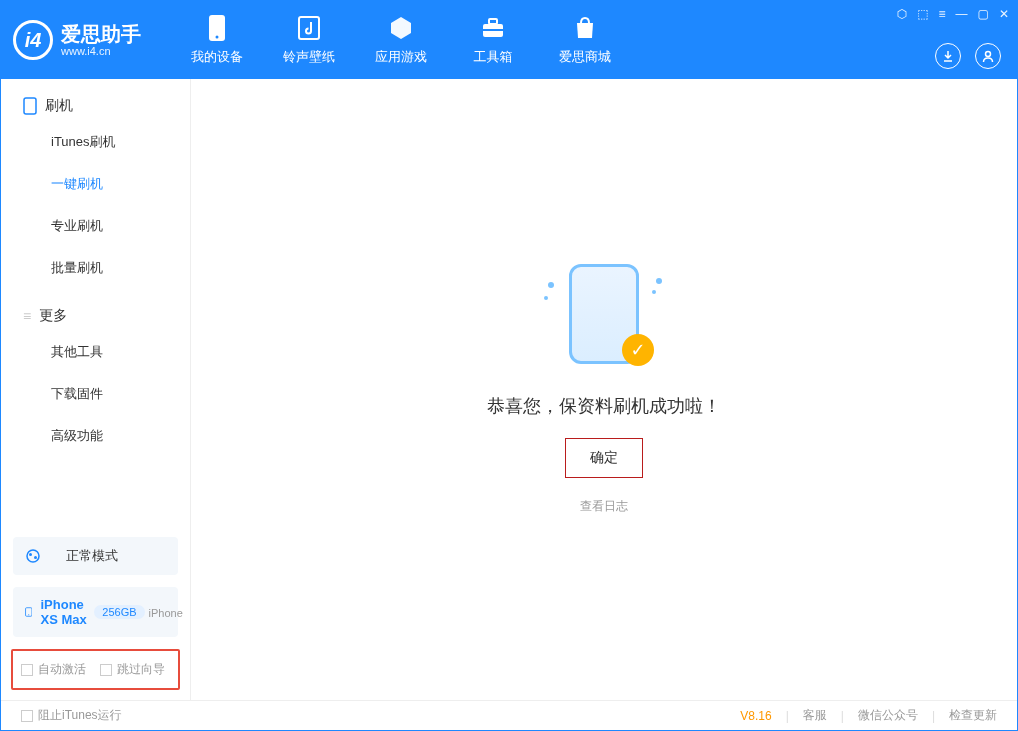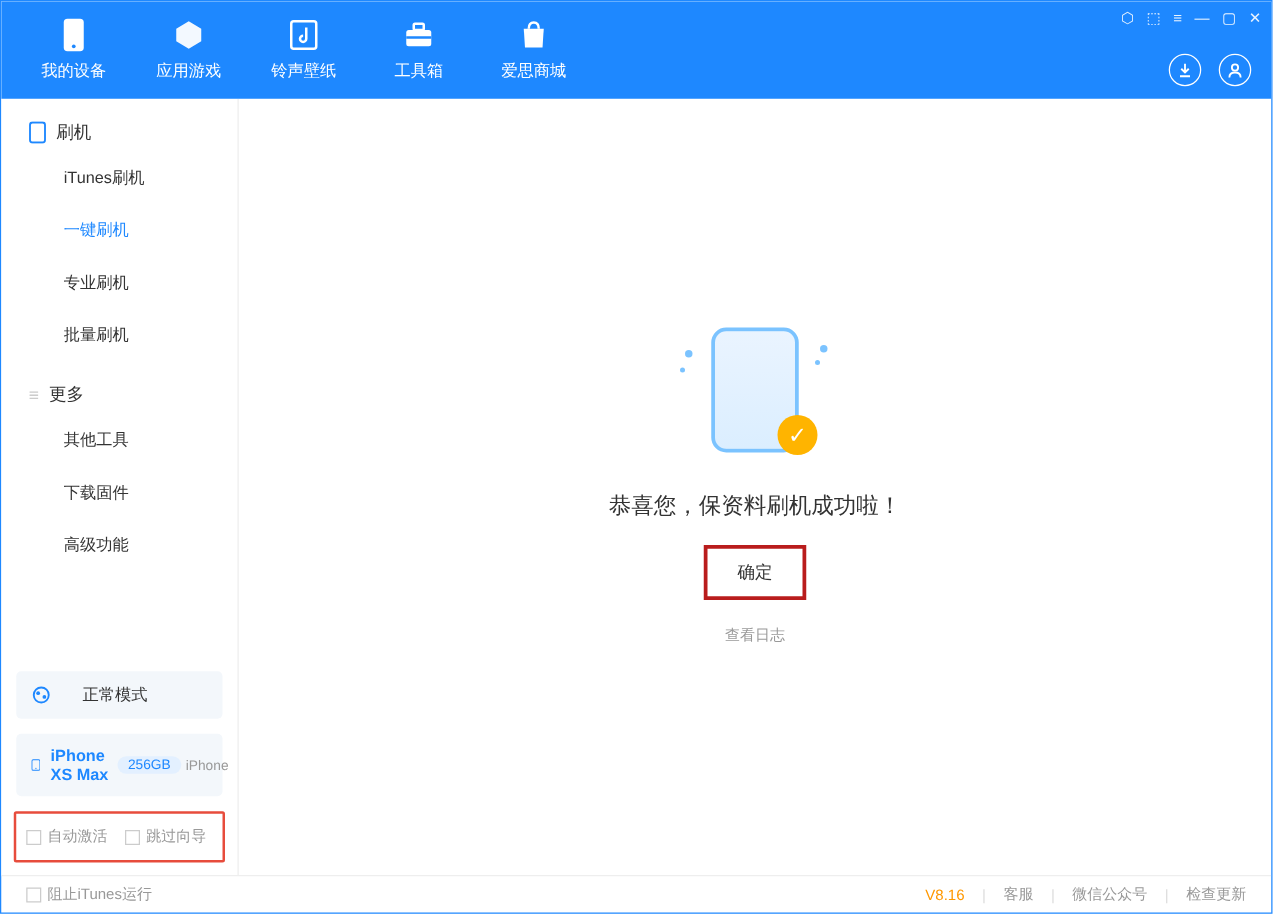--- a/index.html
+++ b/index.html
@@ -41,63 +41,70 @@
 
 .main { flex:1; display:flex; flex-direction:column; align-items:center; justify-content:center; gap:20px; }
 .illus { width:120px; height:110px; position:relative; }
 .phone { width:70px; height:100px; border:3px solid #7bc3ff; border-radius:12px; background:linear-gradient(#eaf4ff,#dbeeff); position:absolute; left:25px; top:0; }
 .check { width:32px; height:32px; background:#ffb400; border-radius:50%; position:absolute; right:10px; bottom:8px; display:flex; align-items:center; justify-content:center; color:#fff; font-size:18px; }
 .dot { position:absolute; background:#7bc3ff; border-radius:50%; }
 .d1{width:6px;height:6px;left:4px;top:18px;} .d2{width:4px;height:4px;left:0;top:32px;}
 .d3{width:6px;height:6px;right:2px;top:14px;} .d4{width:4px;height:4px;right:8px;top:26px;}
 
 .success-msg { font-size:18px; color:#333; }
-.confirm-btn { border:3px solid #b91c1c; background:#fff; padding:10px 24px; font-size:14px; cursor:pointer; color:#333; }
+.confirm-btn { border:1px solid #b91c1c; background:#fff; padding:10px 24px; font-size:14px; cursor:pointer; color:#333; }
 .view-log { color:#999; font-size:12px; cursor:pointer; }
 
 .footer { height:30px; border-top:1px solid #eee; display:flex; align-items:center; padding:0 20px; font-size:12px; color:#999; }
 .footer .left { display:flex; align-items:center; gap:6px; }
 .footer .right { margin-left:auto; display:flex; align-items:center; gap:14px; }
 .ver { color:#ff9800; }
 .footer a { color:#999; cursor:pointer; }
 .sep { color:#ddd; }
 
 svg { display:block; }
 </style>
 </head>
 <body>
 
 <div class="header">
+  <div class="logo-area">
+    <div class="logo-circle">i4</div>
+    <div class="logo-text">
+      <div class="logo-title">爱思助手</div>
+      <div class="logo-sub">www.i4.cn</div>
+    </div>
+  </div>
 
   <div class="nav">
     <div class="nav-item">
       <span class="icon">
           <svg width="20" height="28" viewBox="0 0 20 28">
             <rect x="2" y="1" width="16" height="26" rx="3" fill="#fff"></rect>
             <circle cx="10" cy="23" r="1.5" fill="#1e88ff"></circle>
           </svg>
         </span>
       <span>我的设备</span>
     </div>
     <div class="nav-item">
       <span class="icon">
-          <svg width="26" height="26" viewBox="0 0 26 26">
-            <path d="M13 2 L23 8 L13 14 L3 8 Z M3 8 L3 18 L13 24 L13 14 Z M23 8 L23 18 L13 24 L13 14 Z" fill="#fff" opacity=".95"></path>
-          </svg>
-        </span>
-      <span>应用游戏</span>
-    </div>
-    <div class="nav-item">
-      <span class="icon">
           <svg width="24" height="26" viewBox="0 0 24 26">
             <rect x="2" y="2" width="20" height="22" rx="2" fill="none" stroke="#fff" stroke-width="2"></rect>
             <path d="M14 7 L14 16 A2.5 2.5 0 1 1 11.5 13.5" fill="none" stroke="#fff" stroke-width="2"></path>
           </svg>
         </span>
       <span>铃声壁纸</span>
+    </div>
+    <div class="nav-item">
+      <span class="icon">
+          <svg width="26" height="26" viewBox="0 0 26 26">
+            <path d="M13 2 L23 8 L13 14 L3 8 Z M3 8 L3 18 L13 24 L13 14 Z M23 8 L23 18 L13 24 L13 14 Z" fill="#fff" opacity=".95"></path>
+          </svg>
+        </span>
+      <span>应用游戏</span>
     </div>
     <div class="nav-item">
       <span class="icon">
           <svg width="26" height="24" viewBox="0 0 26 24">
             <rect x="3" y="8" width="20" height="13" rx="2" fill="#fff"></rect>
             <rect x="9" y="3" width="8" height="5" rx="1" fill="none" stroke="#fff" stroke-width="2"></rect>
             <rect x="3" y="13" width="20" height="2" fill="#1e88ff"></rect>
           </svg>
         </span>
       <span>工具箱</span>

